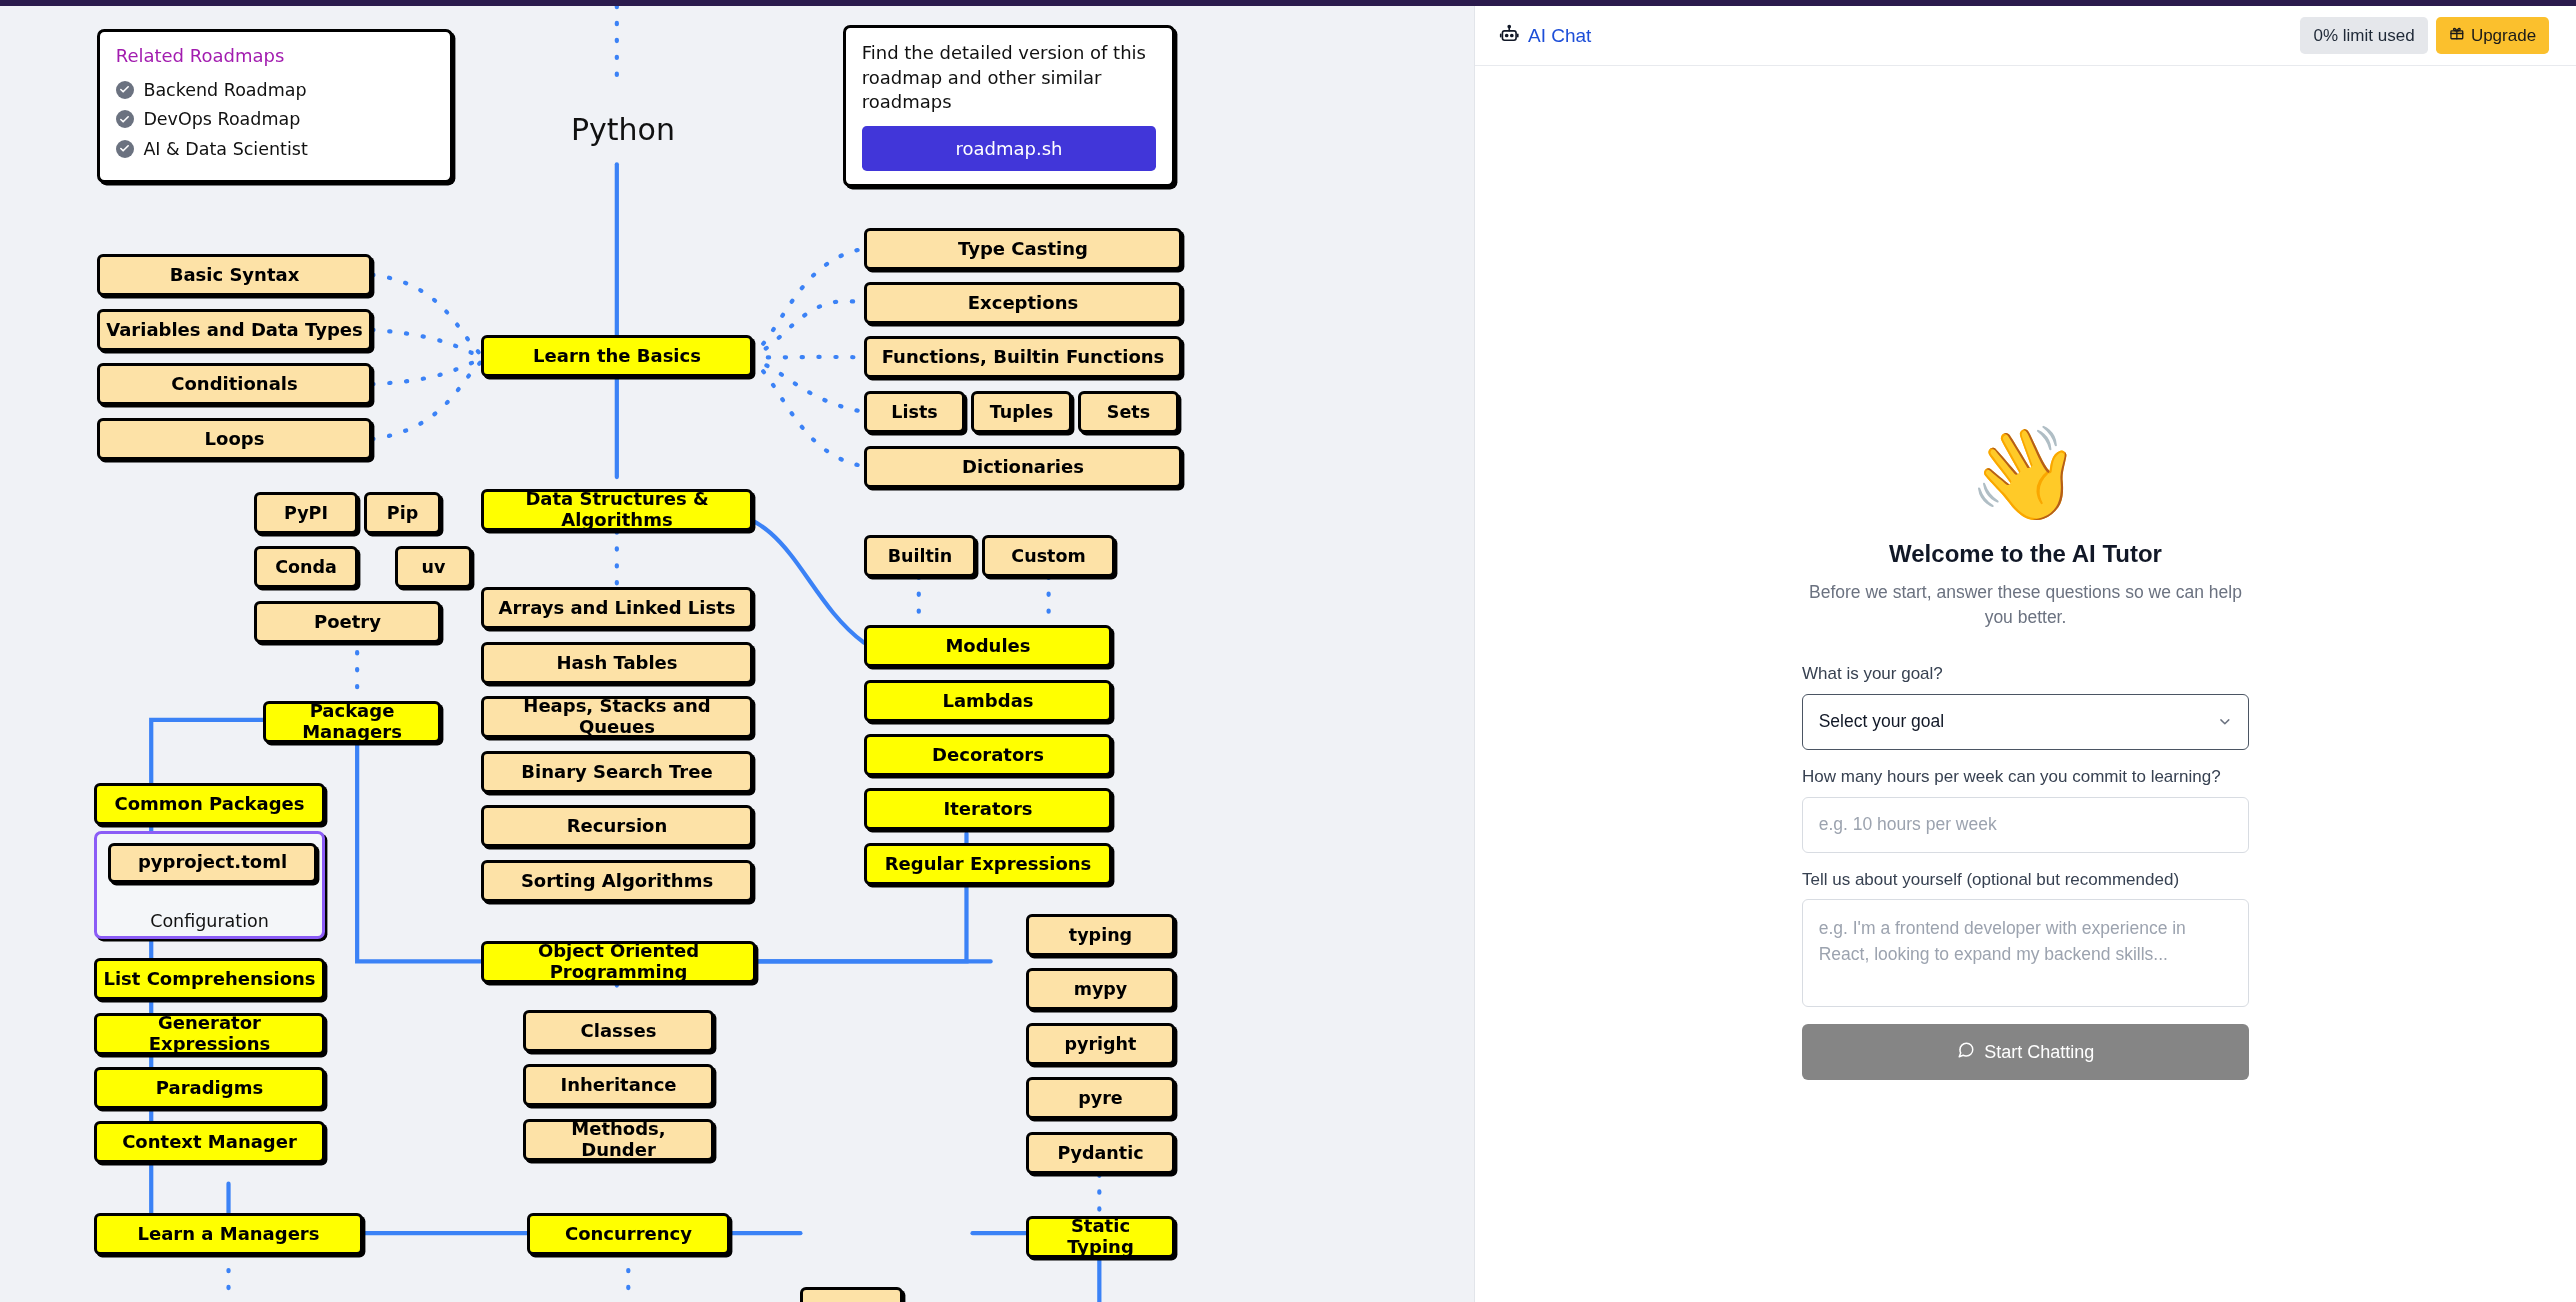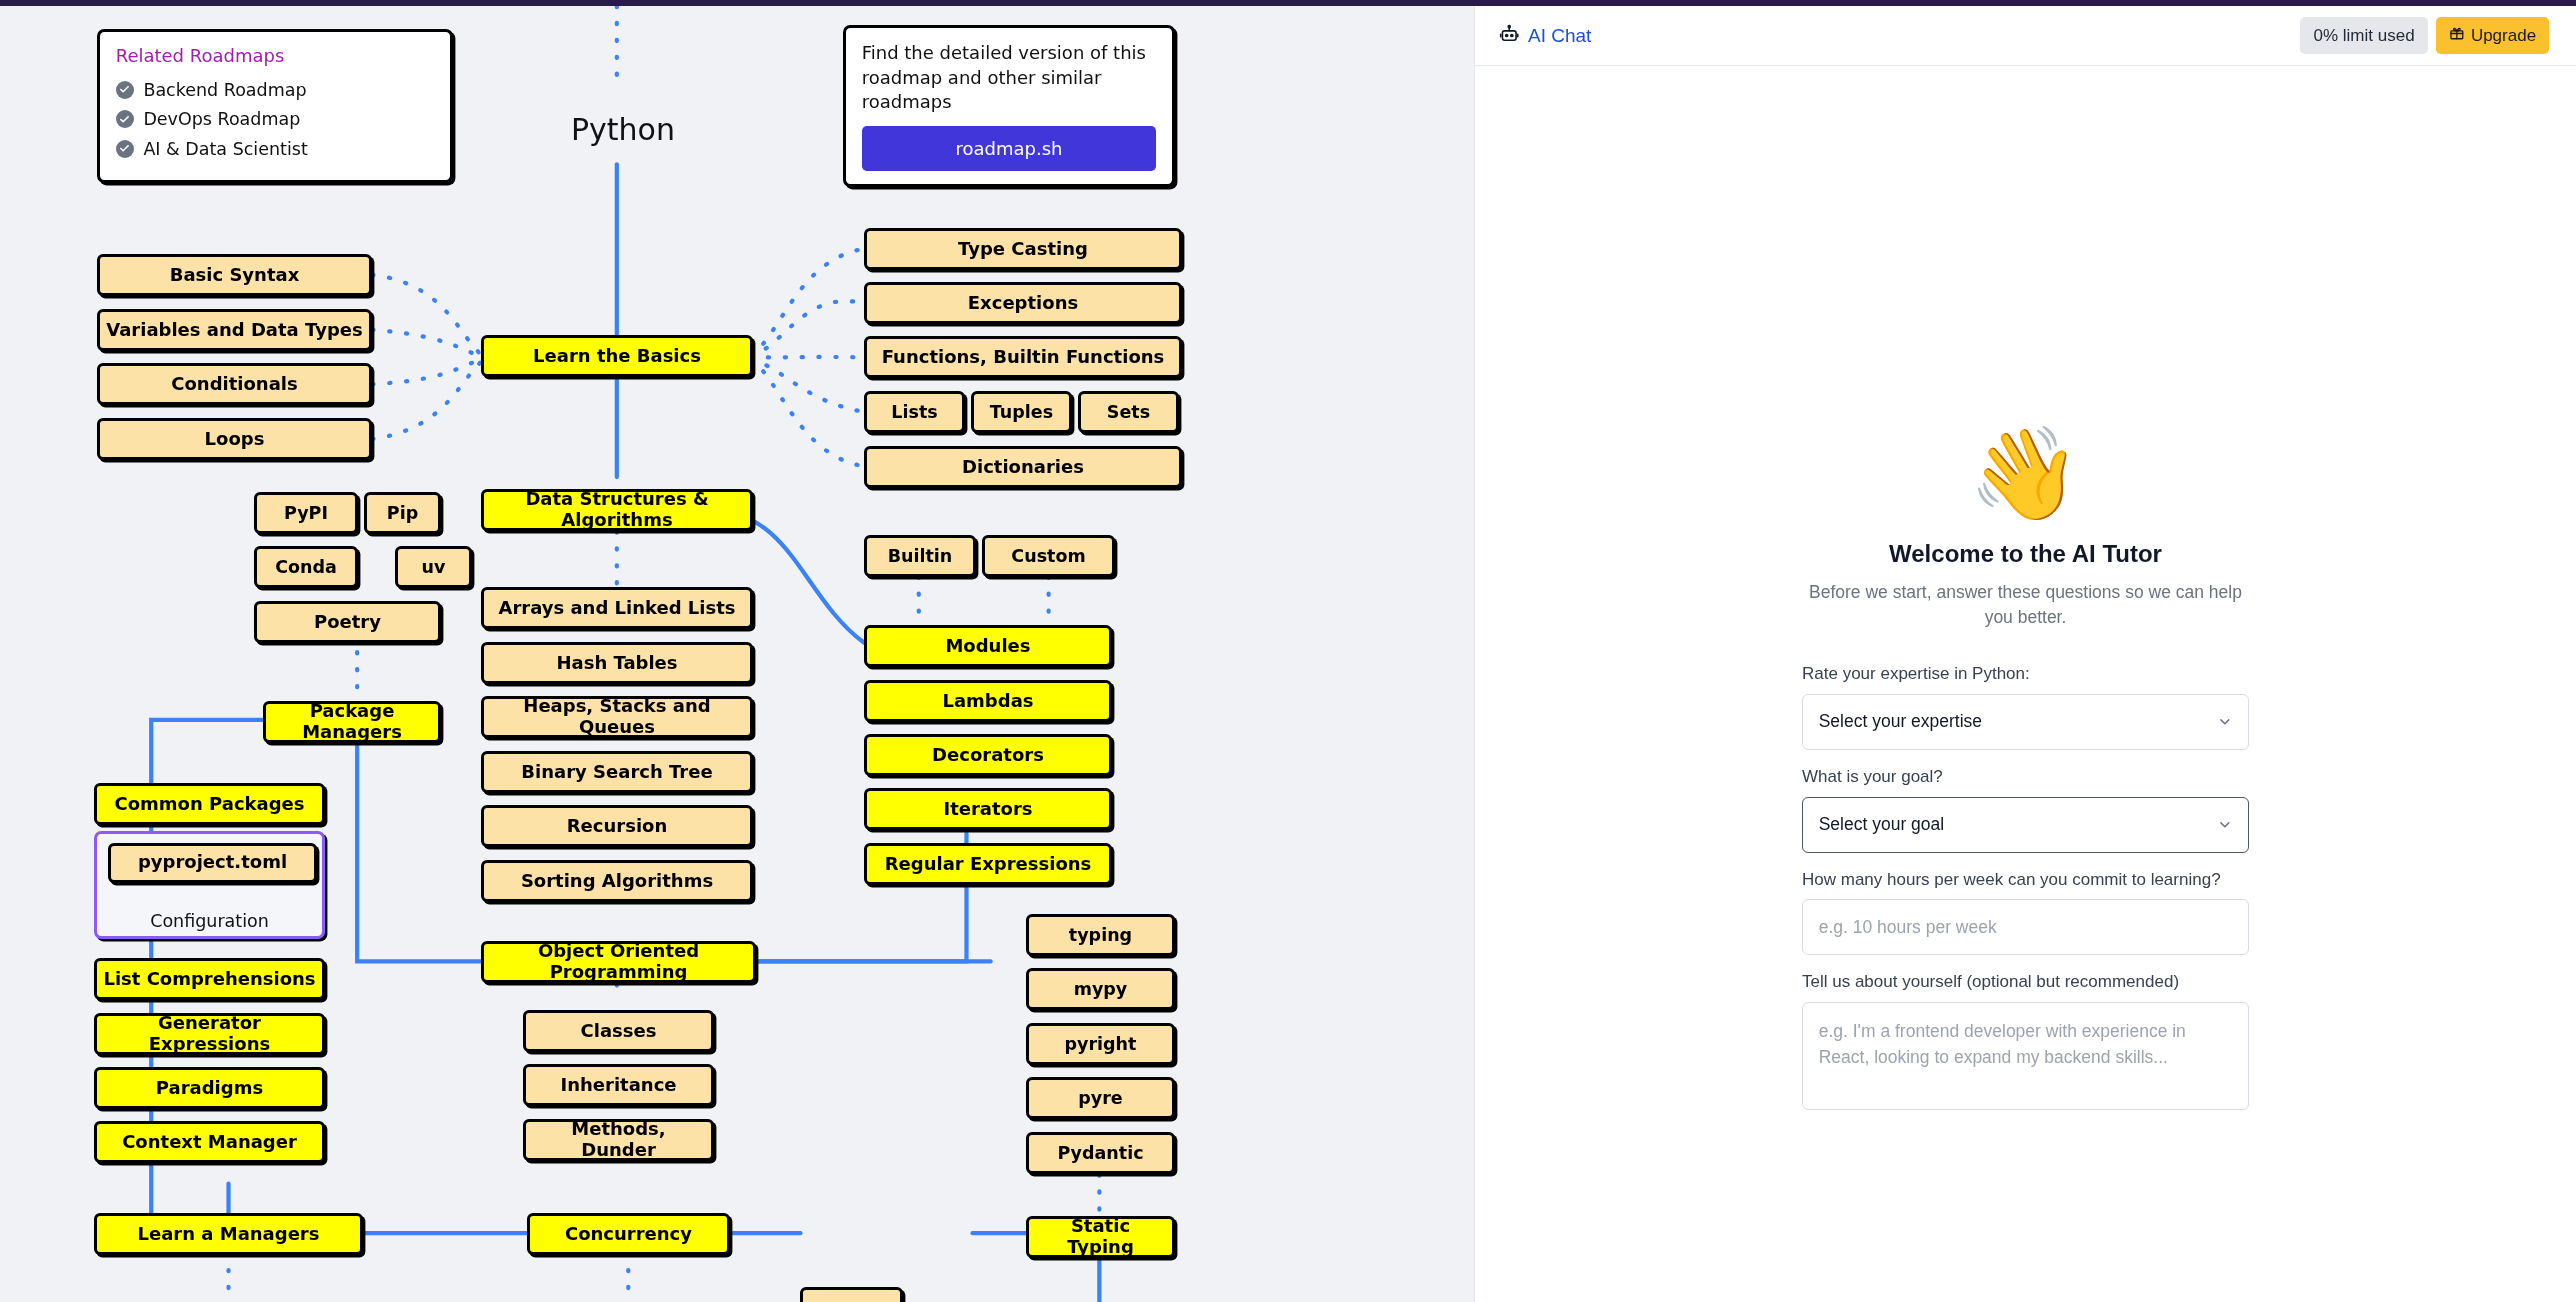--- a/index.html
+++ b/index.html
@@ -405,31 +405,20 @@
       </div>
     </div>
 
     <div id="chat-body">
       <div class="welcome-wrap">
 
         <div class="wave-emoji">👋</div>
         <div class="welcome-title">Welcome to the AI Tutor</div>
         <div class="welcome-sub">Before we start, answer these questions so we can help you better.</div>
 
-        <div class="field">
-          <label class="field-label">Rate your expertise in Python:</label>
-          <div class="select-box">
-            <span>Select your expertise</span>
-            <span class="chev">
-              <svg viewBox="0 0 24 24" fill="none" stroke="#6b7280" stroke-width="2.2" stroke-linecap="round" stroke-linejoin="round">
-                  <polyline points="6 9 12 15 18 9"></polyline>
-                </svg>
-            </span>
-          </div>
-        </div>
 
         <div class="field">
           <label class="field-label">What is your goal?</label>
           <div class="select-box focused">
             <span>Select your goal</span>
             <span class="chev">
               <svg viewBox="0 0 24 24" fill="none" stroke="#6b7280" stroke-width="2.2" stroke-linecap="round" stroke-linejoin="round">
                   <polyline points="6 9 12 15 18 9"></polyline>
                 </svg>
             </span>
@@ -439,19 +428,27 @@
         <div class="field">
           <label class="field-label">How many hours per week can you commit to learning?</label>
           <div class="text-input placeholder">e.g. 10 hours per week</div>
         </div>
 
         <div class="field">
           <label class="field-label">Tell us about yourself (optional but recommended)</label>
           <div class="textarea-box">e.g. I'm a frontend developer with experience in React, looking to expand my backend skills...</div>
         </div>
 
+        <button class="start-btn">
+          <span>
+            <svg viewBox="0 0 24 24" fill="none" stroke="#ffffff" stroke-width="2" stroke-linecap="round" stroke-linejoin="round">
+              <path d="M21 11.5a8.38 8.38 0 0 1-9 8.4 8.5 8.5 0 0 1-3.8-.9L3 21l1.9-5.1A8.38 8.38 0 0 1 4 11.5a8.5 8.5 0 0 1 8.5-8.5 8.38 8.38 0 0 1 8.5 8.5z"></path>
+            </svg>
+          </span>
+          <span>Start Chatting</span>
+        </button>
 
       </div>
     </div>
   </div>
 
 </div>
 
 
 </body></html>

